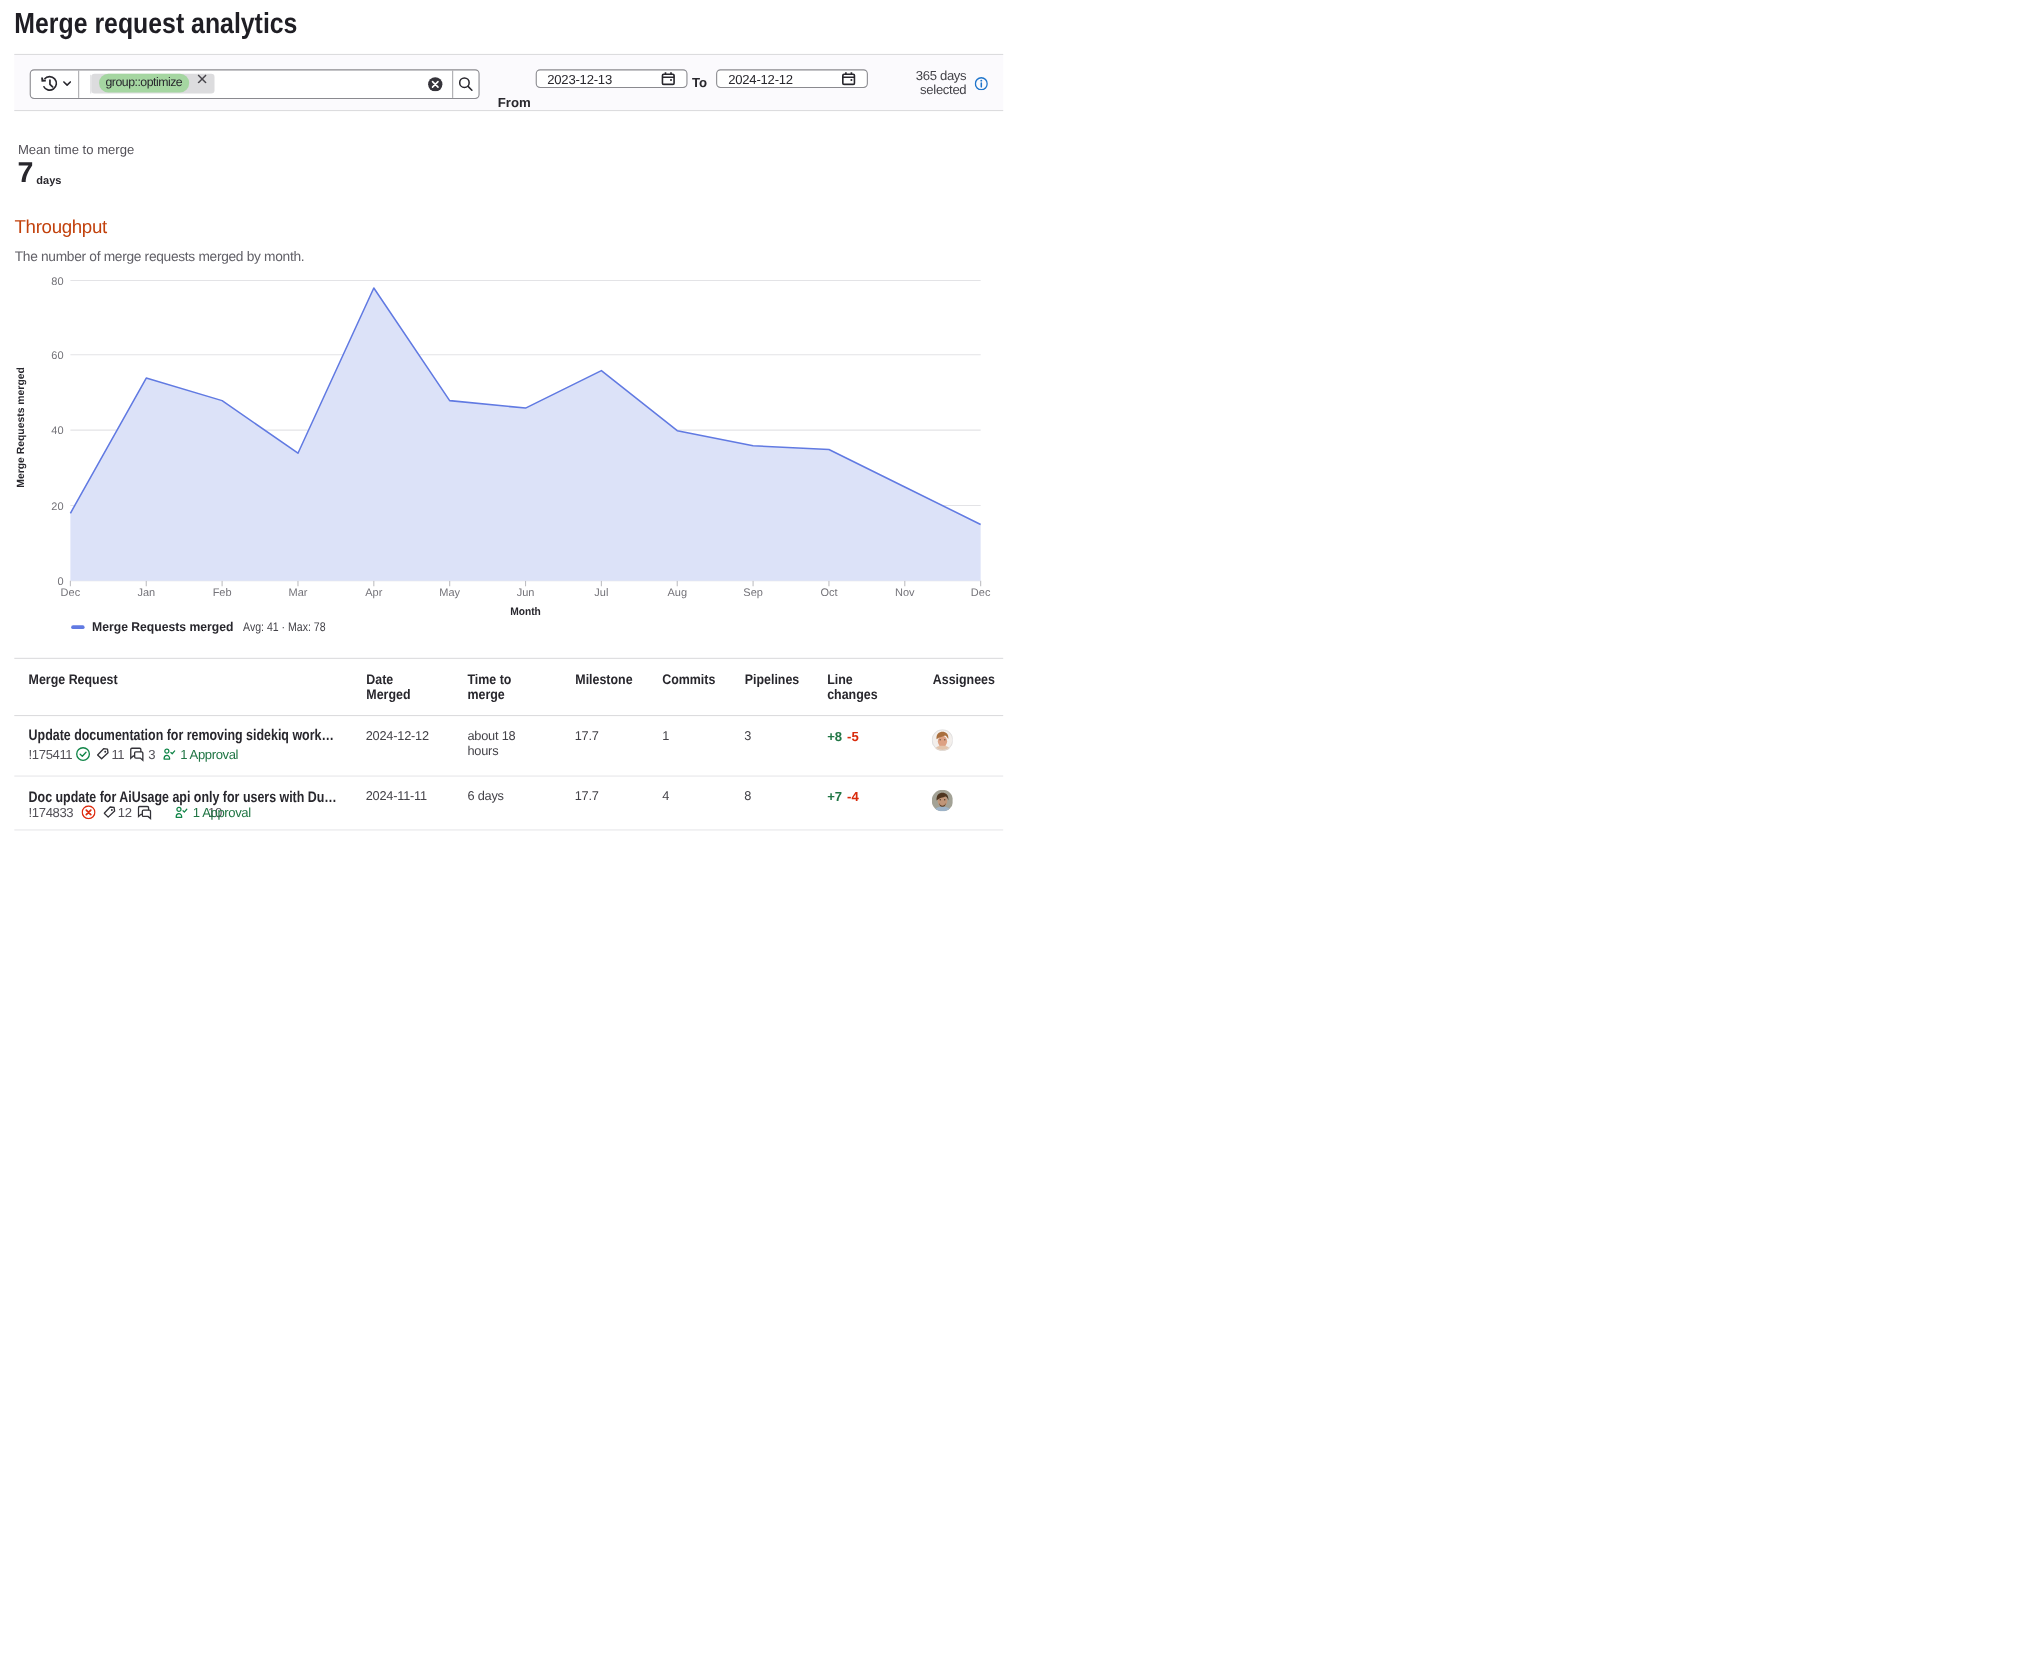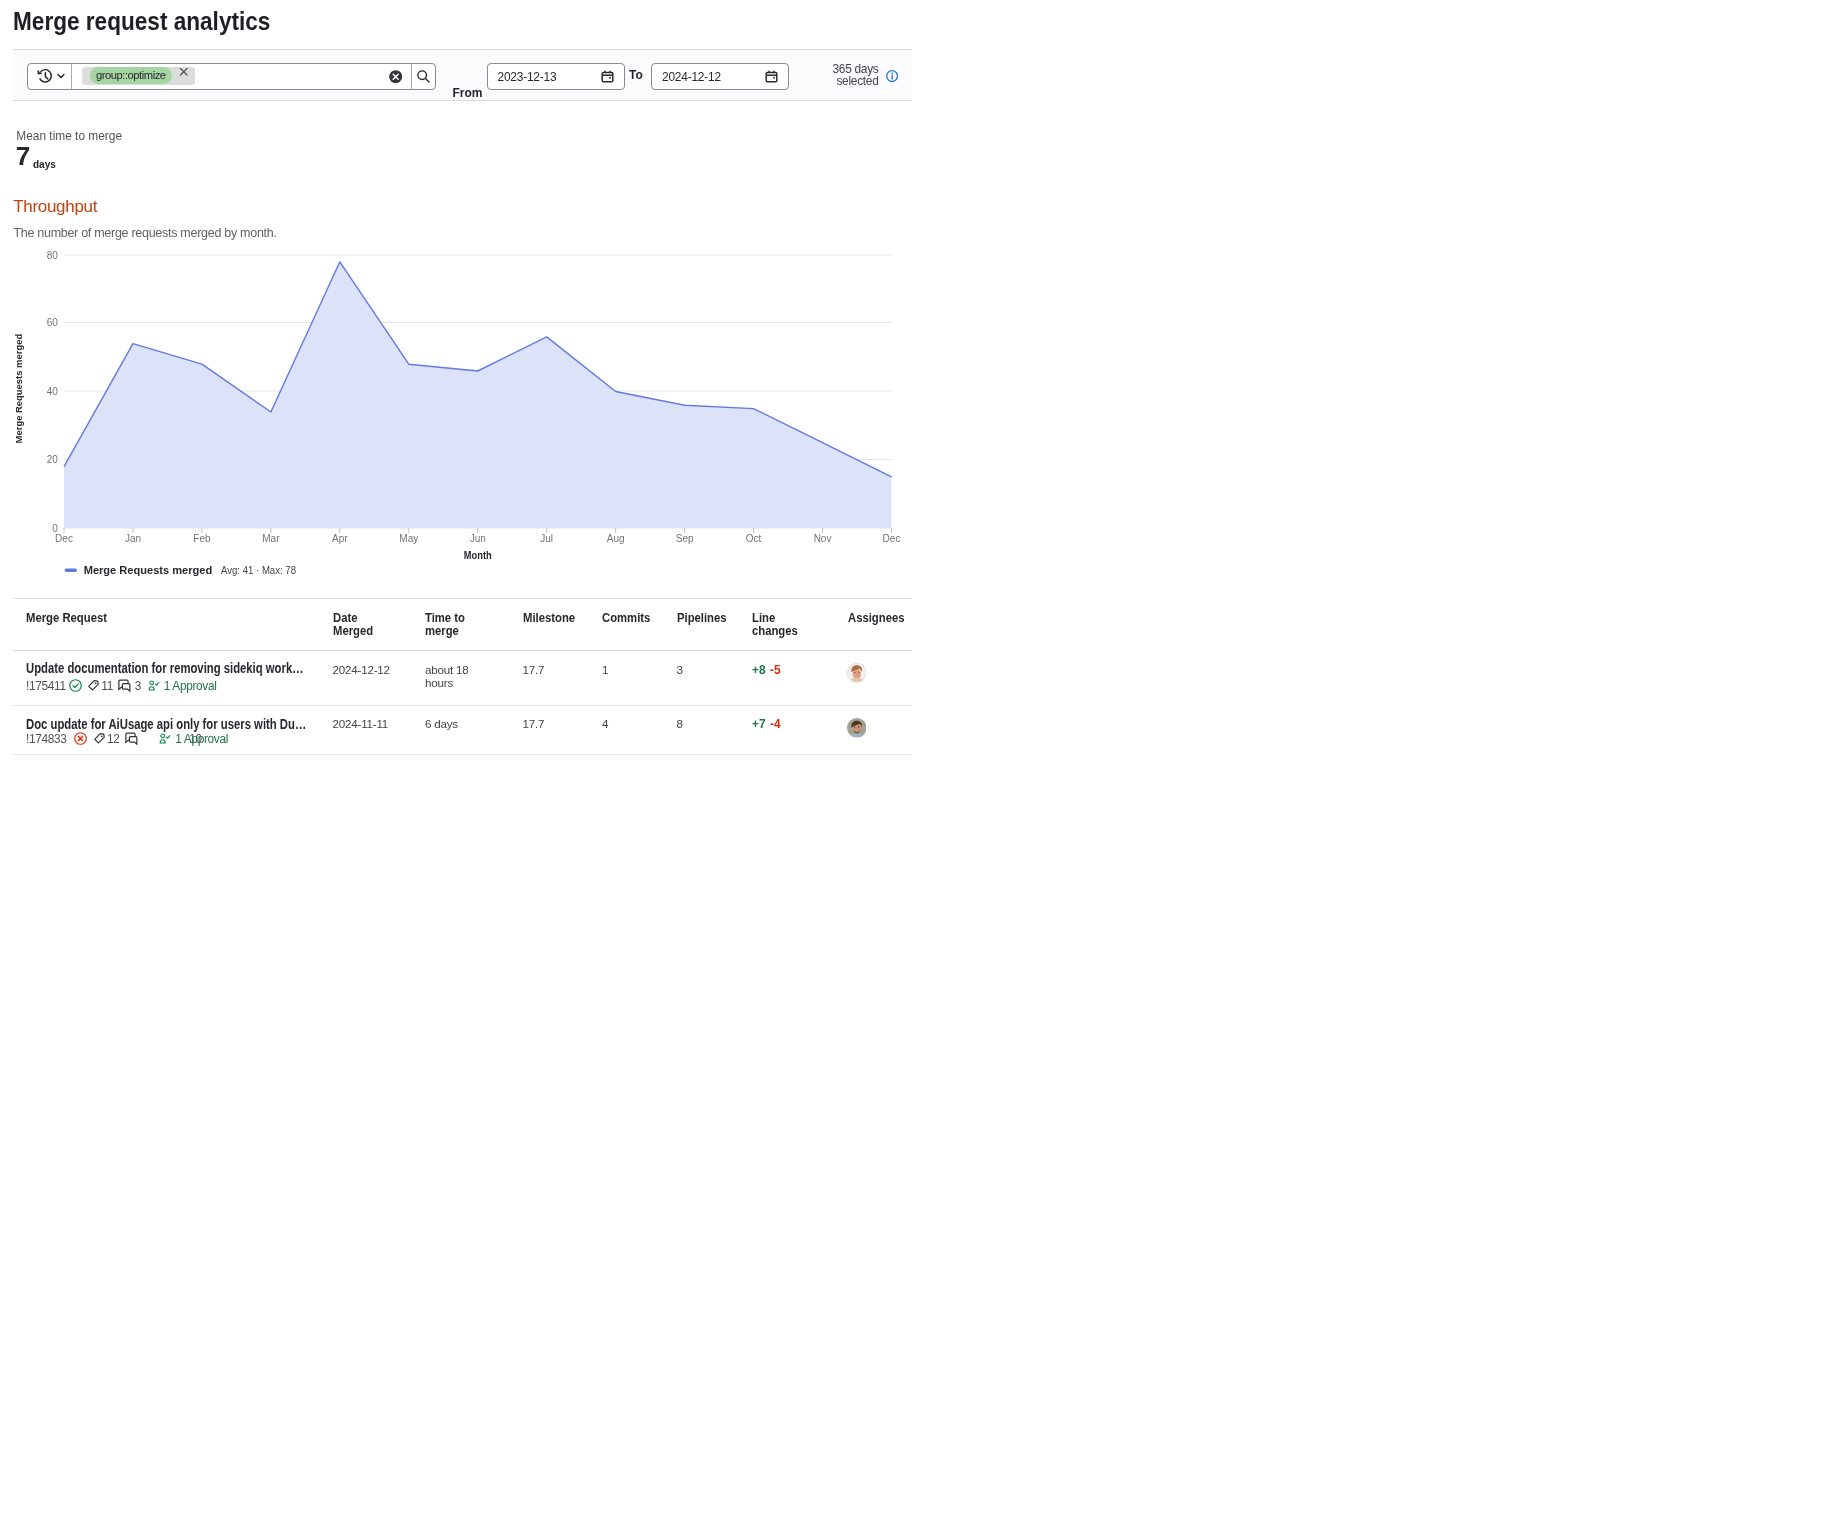--- a/index.html
+++ b/index.html
@@ -16,21 +16,21 @@
   border-top:1px solid #dcdcde; border-bottom:1px solid #dcdcde; }
 #search { position:absolute; left:13.5px; top:13px; width:409.5px; height:26.5px;
   background:#fff; border:1px solid #8a8a8f; border-radius:4px; }
 #seg-hist { position:absolute; left:0; top:0; bottom:0; width:44.5px; border-right:1px solid #ababaf; display:flex; align-items:center; padding-left:9.3px; gap:3.5px; }
 .token { position:absolute; left:55.9px; top:2.5px; background:#dcdcde; border-radius:3px; height:18.4px; display:flex; align-items:flex-start; }
 .tokenpill { background:#a5d6a1; border-radius:8.5px; height:17px; line-height:17px; padding:0 6px; color:#28272d; font-size:11.2px; letter-spacing:-0.45px; margin-left:6.5px; }
 .tokenx { width:23.5px; display:flex; align-items:center; justify-content:center; }
 #clearbtn { position:absolute; right:32.5px; top:5.8px; width:13.4px; height:13.4px; }
 #seg-search { position:absolute; right:0; top:0; bottom:0; width:24.5px; border-left:1px solid #ababaf; display:flex; align-items:center; justify-content:center; }
 .flabel { font-weight:bold; font-size:12px; color:#28272d; }
-.dateinput { position:absolute; top:13px; height:27px; width:138px; background:#fff;
+.dateinput { position:absolute; top:13px; height:17px; width:138px; background:#fff;
   border:1px solid #8a8a8f; border-radius:4px; color:#28272d; font-size:11.9px;
   display:flex; align-items:center; padding:0 10px; letter-spacing:-0.2px; }
 .dateinput svg { position:absolute; right:10px; }
 #seldays { position:absolute; right:33.5px; top:14px; text-align:right; color:#434248; font-size:11.9px; line-height:11.8px; letter-spacing:-0.28px;margin-left:28px;}
 #infoicon { position:absolute; right:14px; top:19.7px; }
 
 
 #meanlabel { left:16.3px; top:129.3px; font-size:11.9px; color:#535158; }
 #meanval { left:15.8px; top:142.85px; font-size:26px; font-weight:bold; color:#28272d; line-height:1;}
 #meanunit { left:33px; top:160.4px; font-size:10px; font-weight:bold; color:#28272d; line-height:1;}

